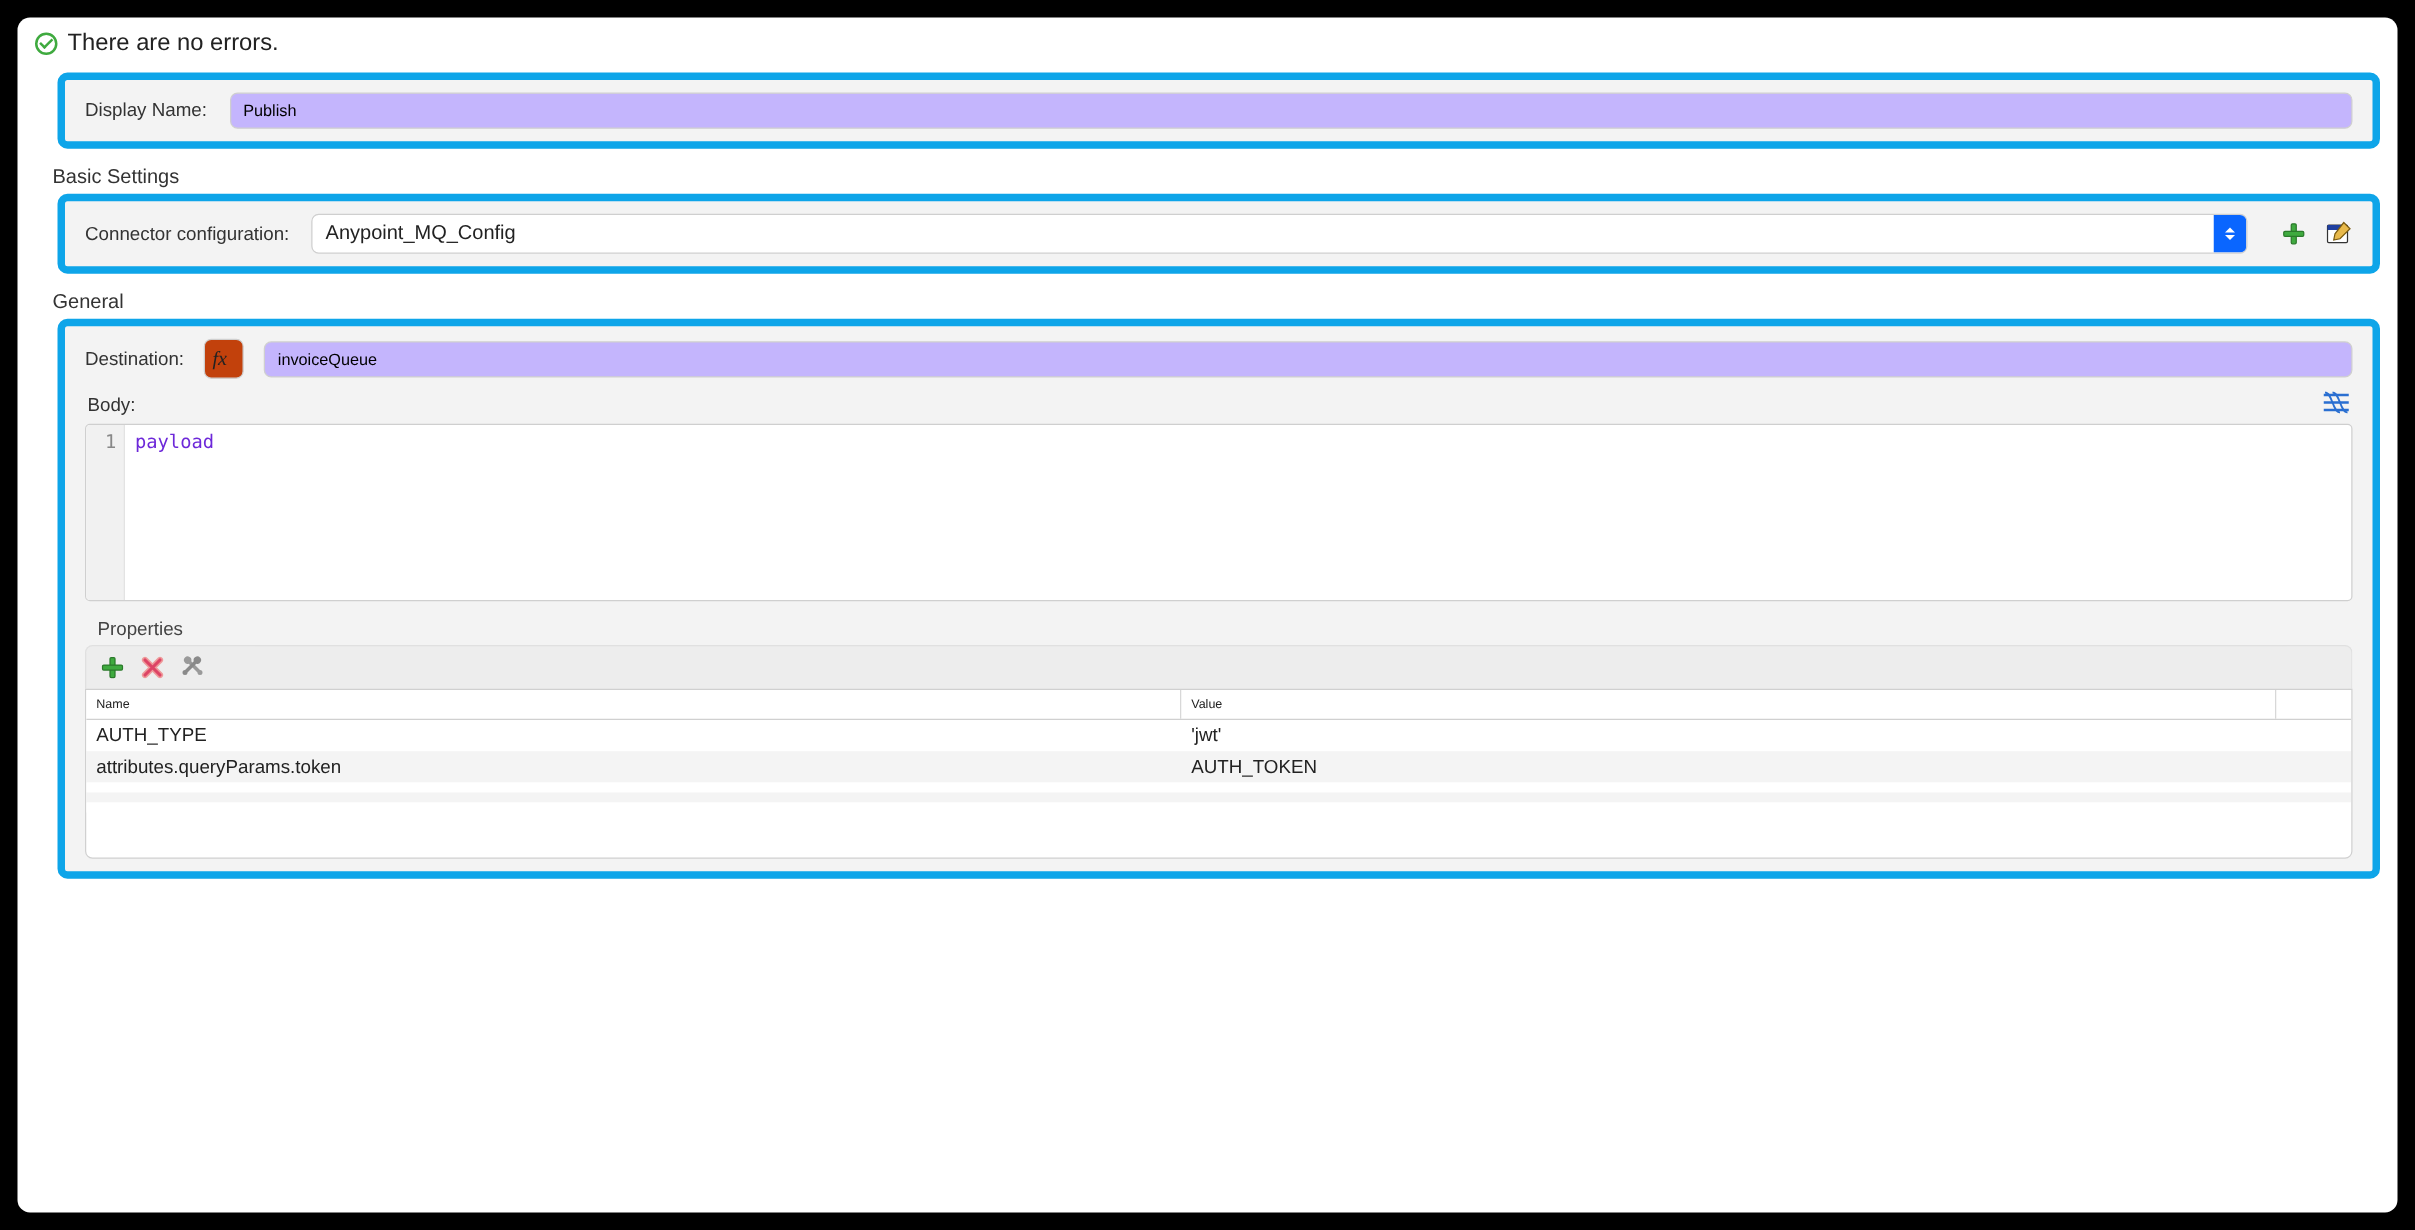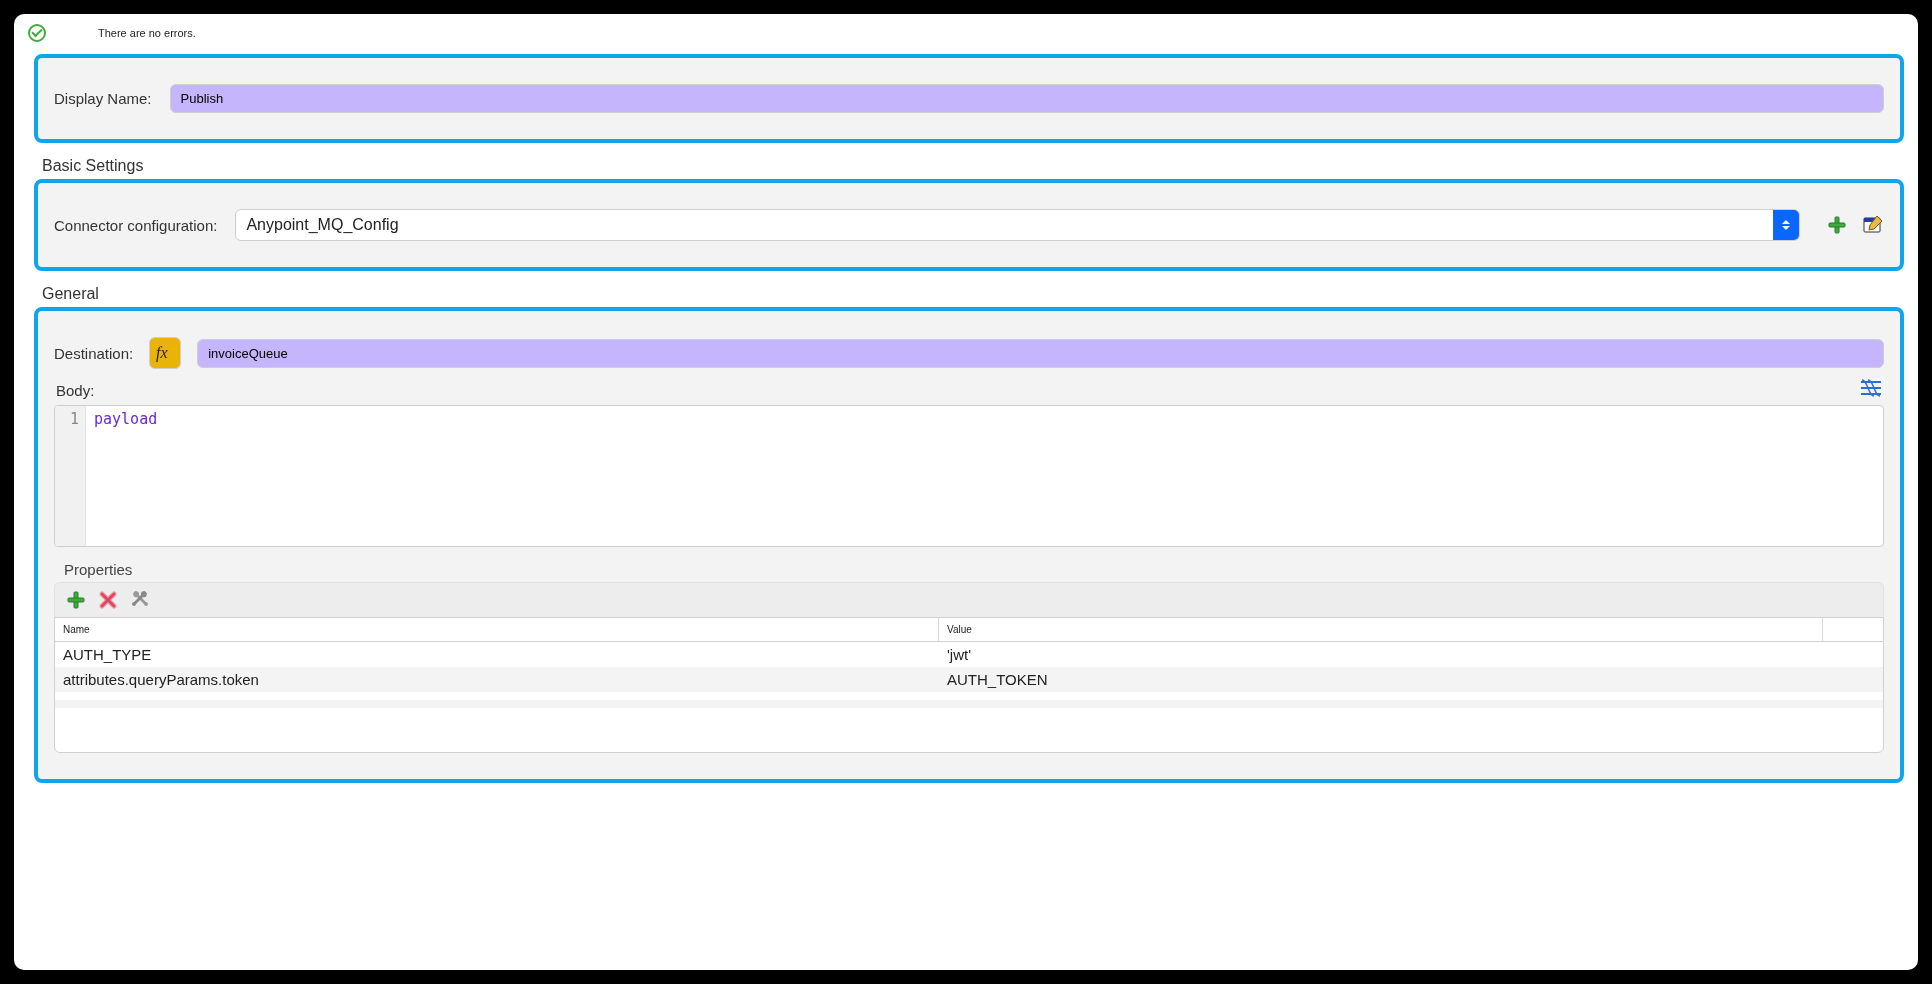--- a/index.html
+++ b/index.html
@@ -36,29 +36,29 @@
     display: flex; align-items: center; justify-content: center;
     box-sizing: border-box;
   }
   .status-ok-icon::after {
     content: "";
     width: 4px; height: 8px;
     border: solid #3faa3f;
     border-width: 0 2px 2px 0;
     transform: rotate(45deg) translate(-1px,-1px);
   }
-  .status-text { font-size: 11px; margin-left: 44px; }
+  .status-text { font-size: 19px; }
 
   
   .panel {
     background: #f3f3f3;
-    border: 4px solid #0ea5e9;
+    border: 6px solid #0ea5e9;
     border-radius: 8px;
-    margin: 0 14px 8px 20px;
-    padding: 26px 16px;
+    margin: 0 14px 8px 32px;
+    padding: 10px 16px;
   }
   .row {
     display: flex;
     align-items: center;
     gap: 18px;
   }
   .label { color: #333; white-space: nowrap; }
   .text-input {
     flex: 1 1 auto;
     background: #c4b5fd;
@@ -114,21 +114,21 @@
   .edit-after-select { display: flex; gap: 14px; align-items: center; padding-left: 8px; }
 
   
   .fx-badge {
     border: 1px solid #cfcfcf;
     border-radius: 6px;
     width: 30px; height: 30px;
     font-style: italic;
     font-family: "Times New Roman", serif;
     font-size: 18px;
-    background: #eab308;
+    background: #c2410c;
     text-align: right;
   }
 
   
   .body-row {
     display: flex; justify-content: space-between; align-items: flex-end;
     margin: 8px 2px 6px 2px;
   }
 
   

